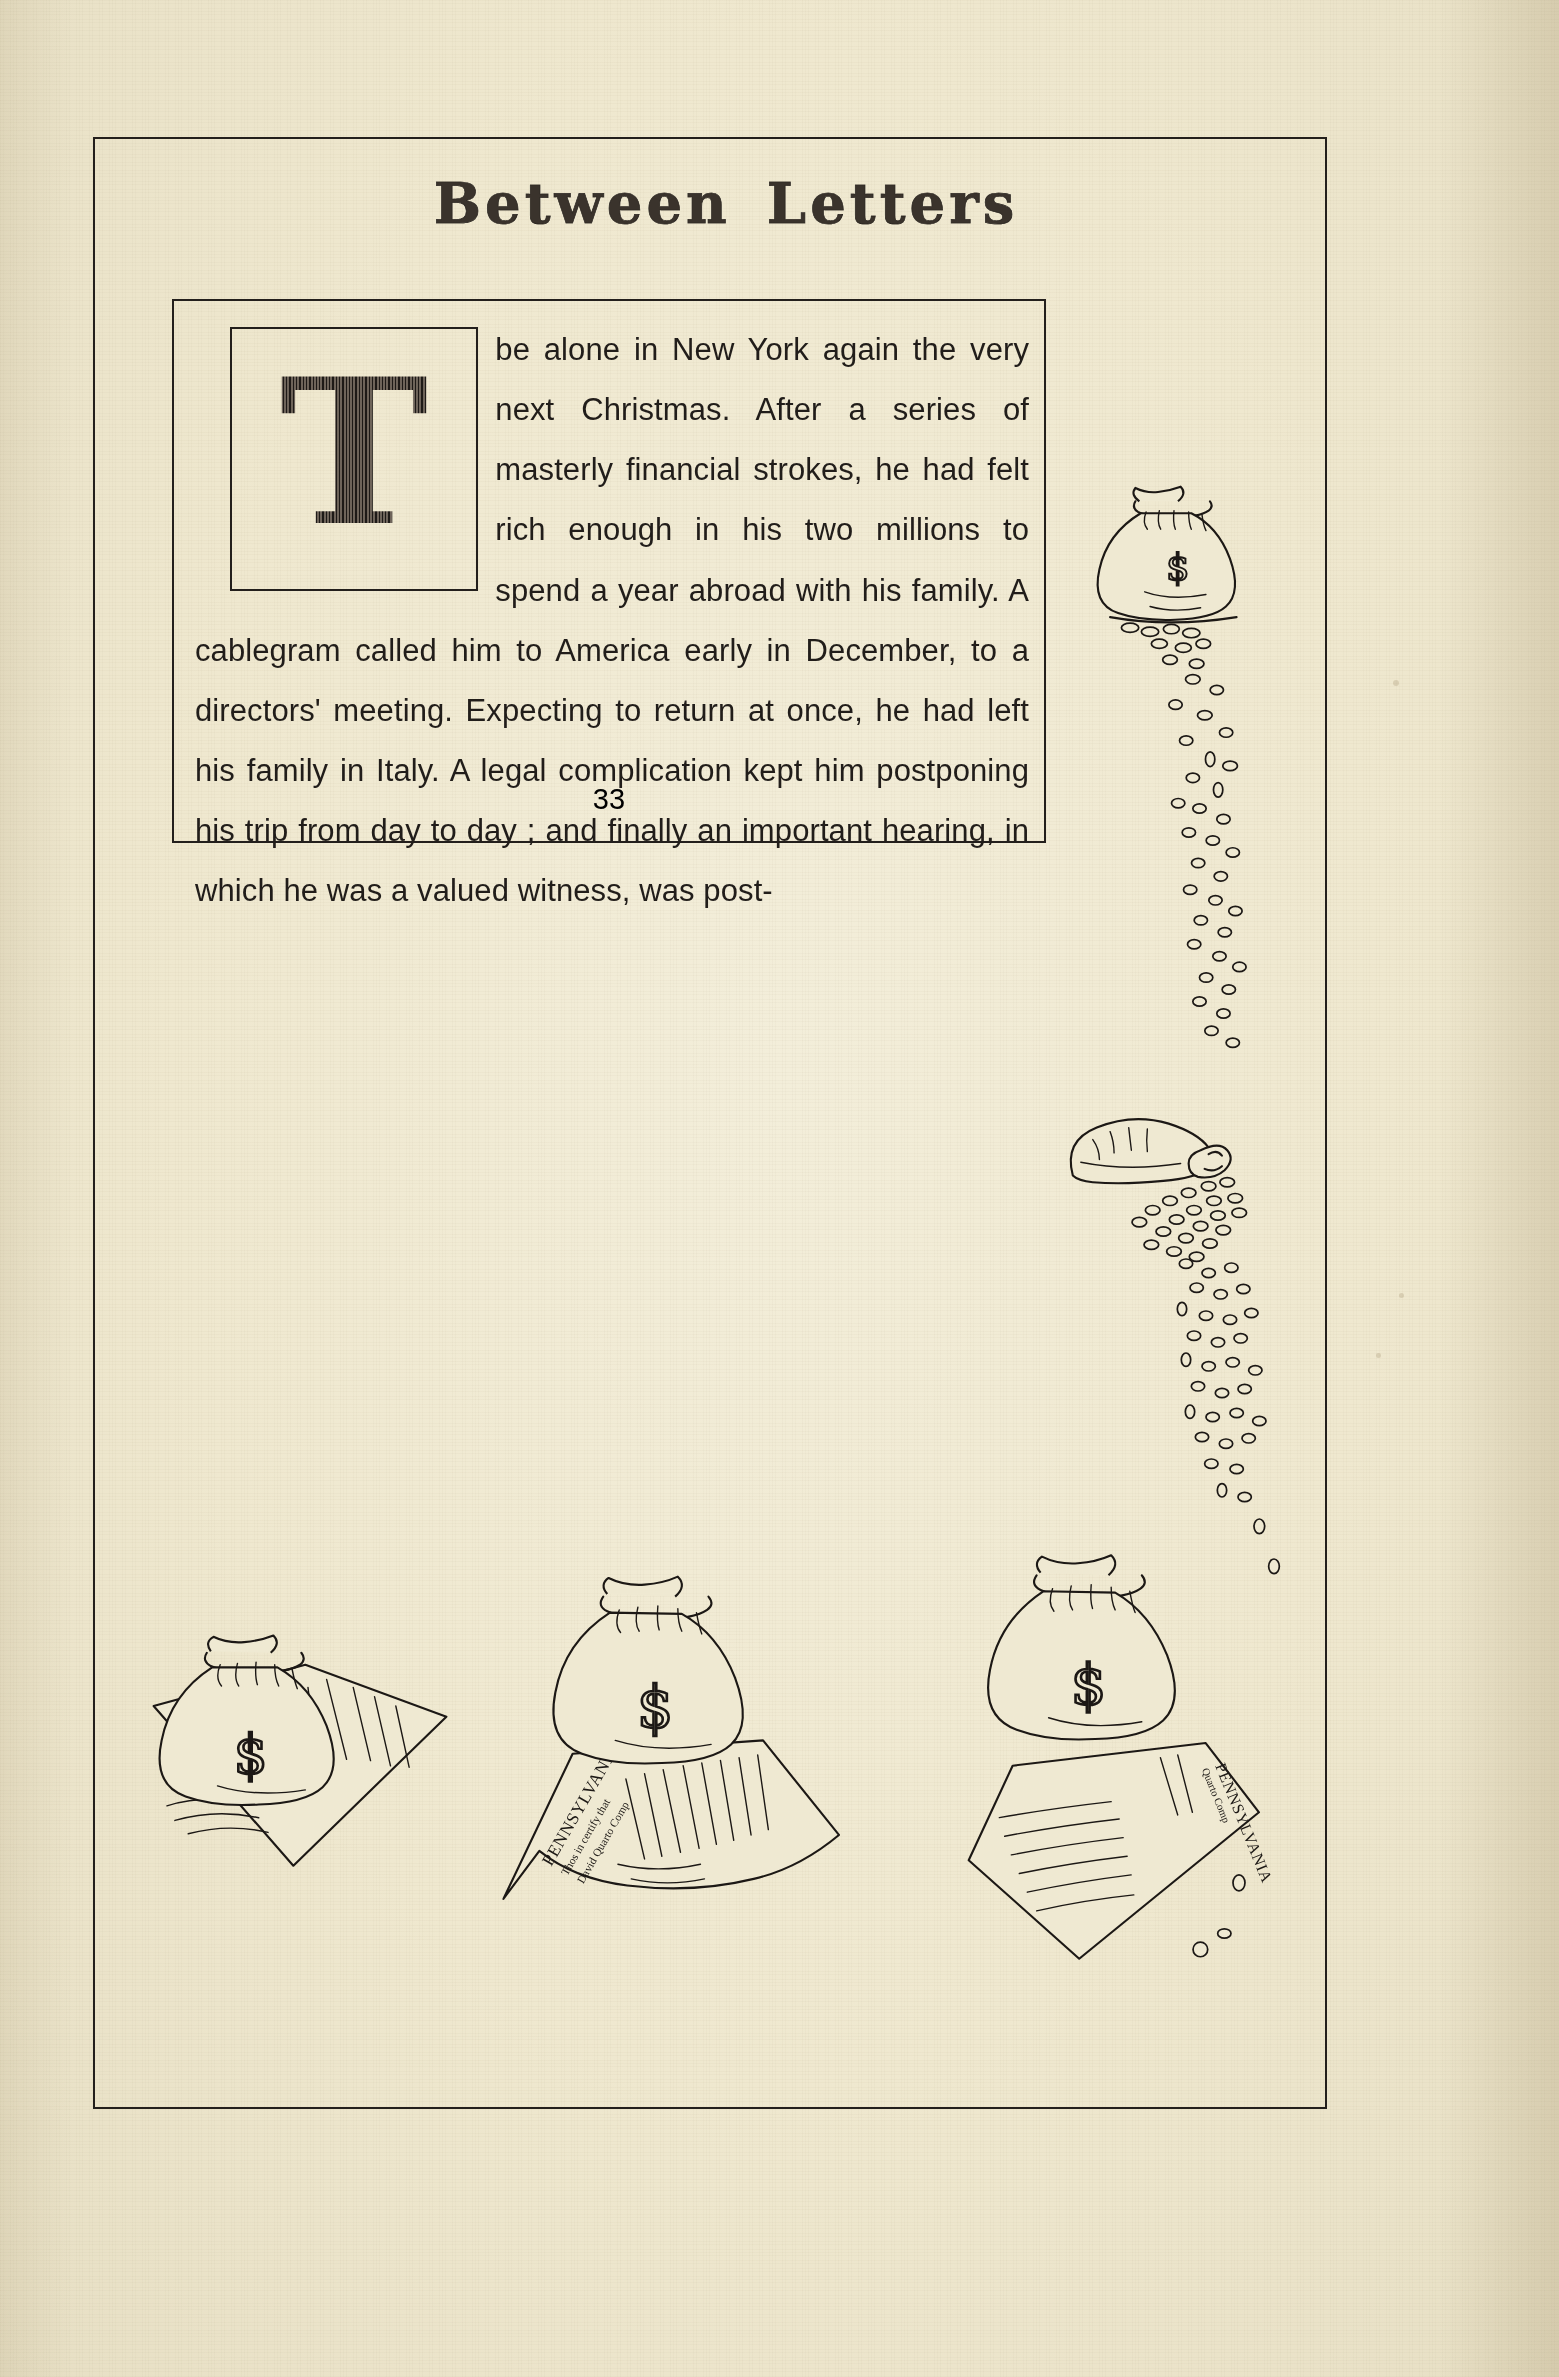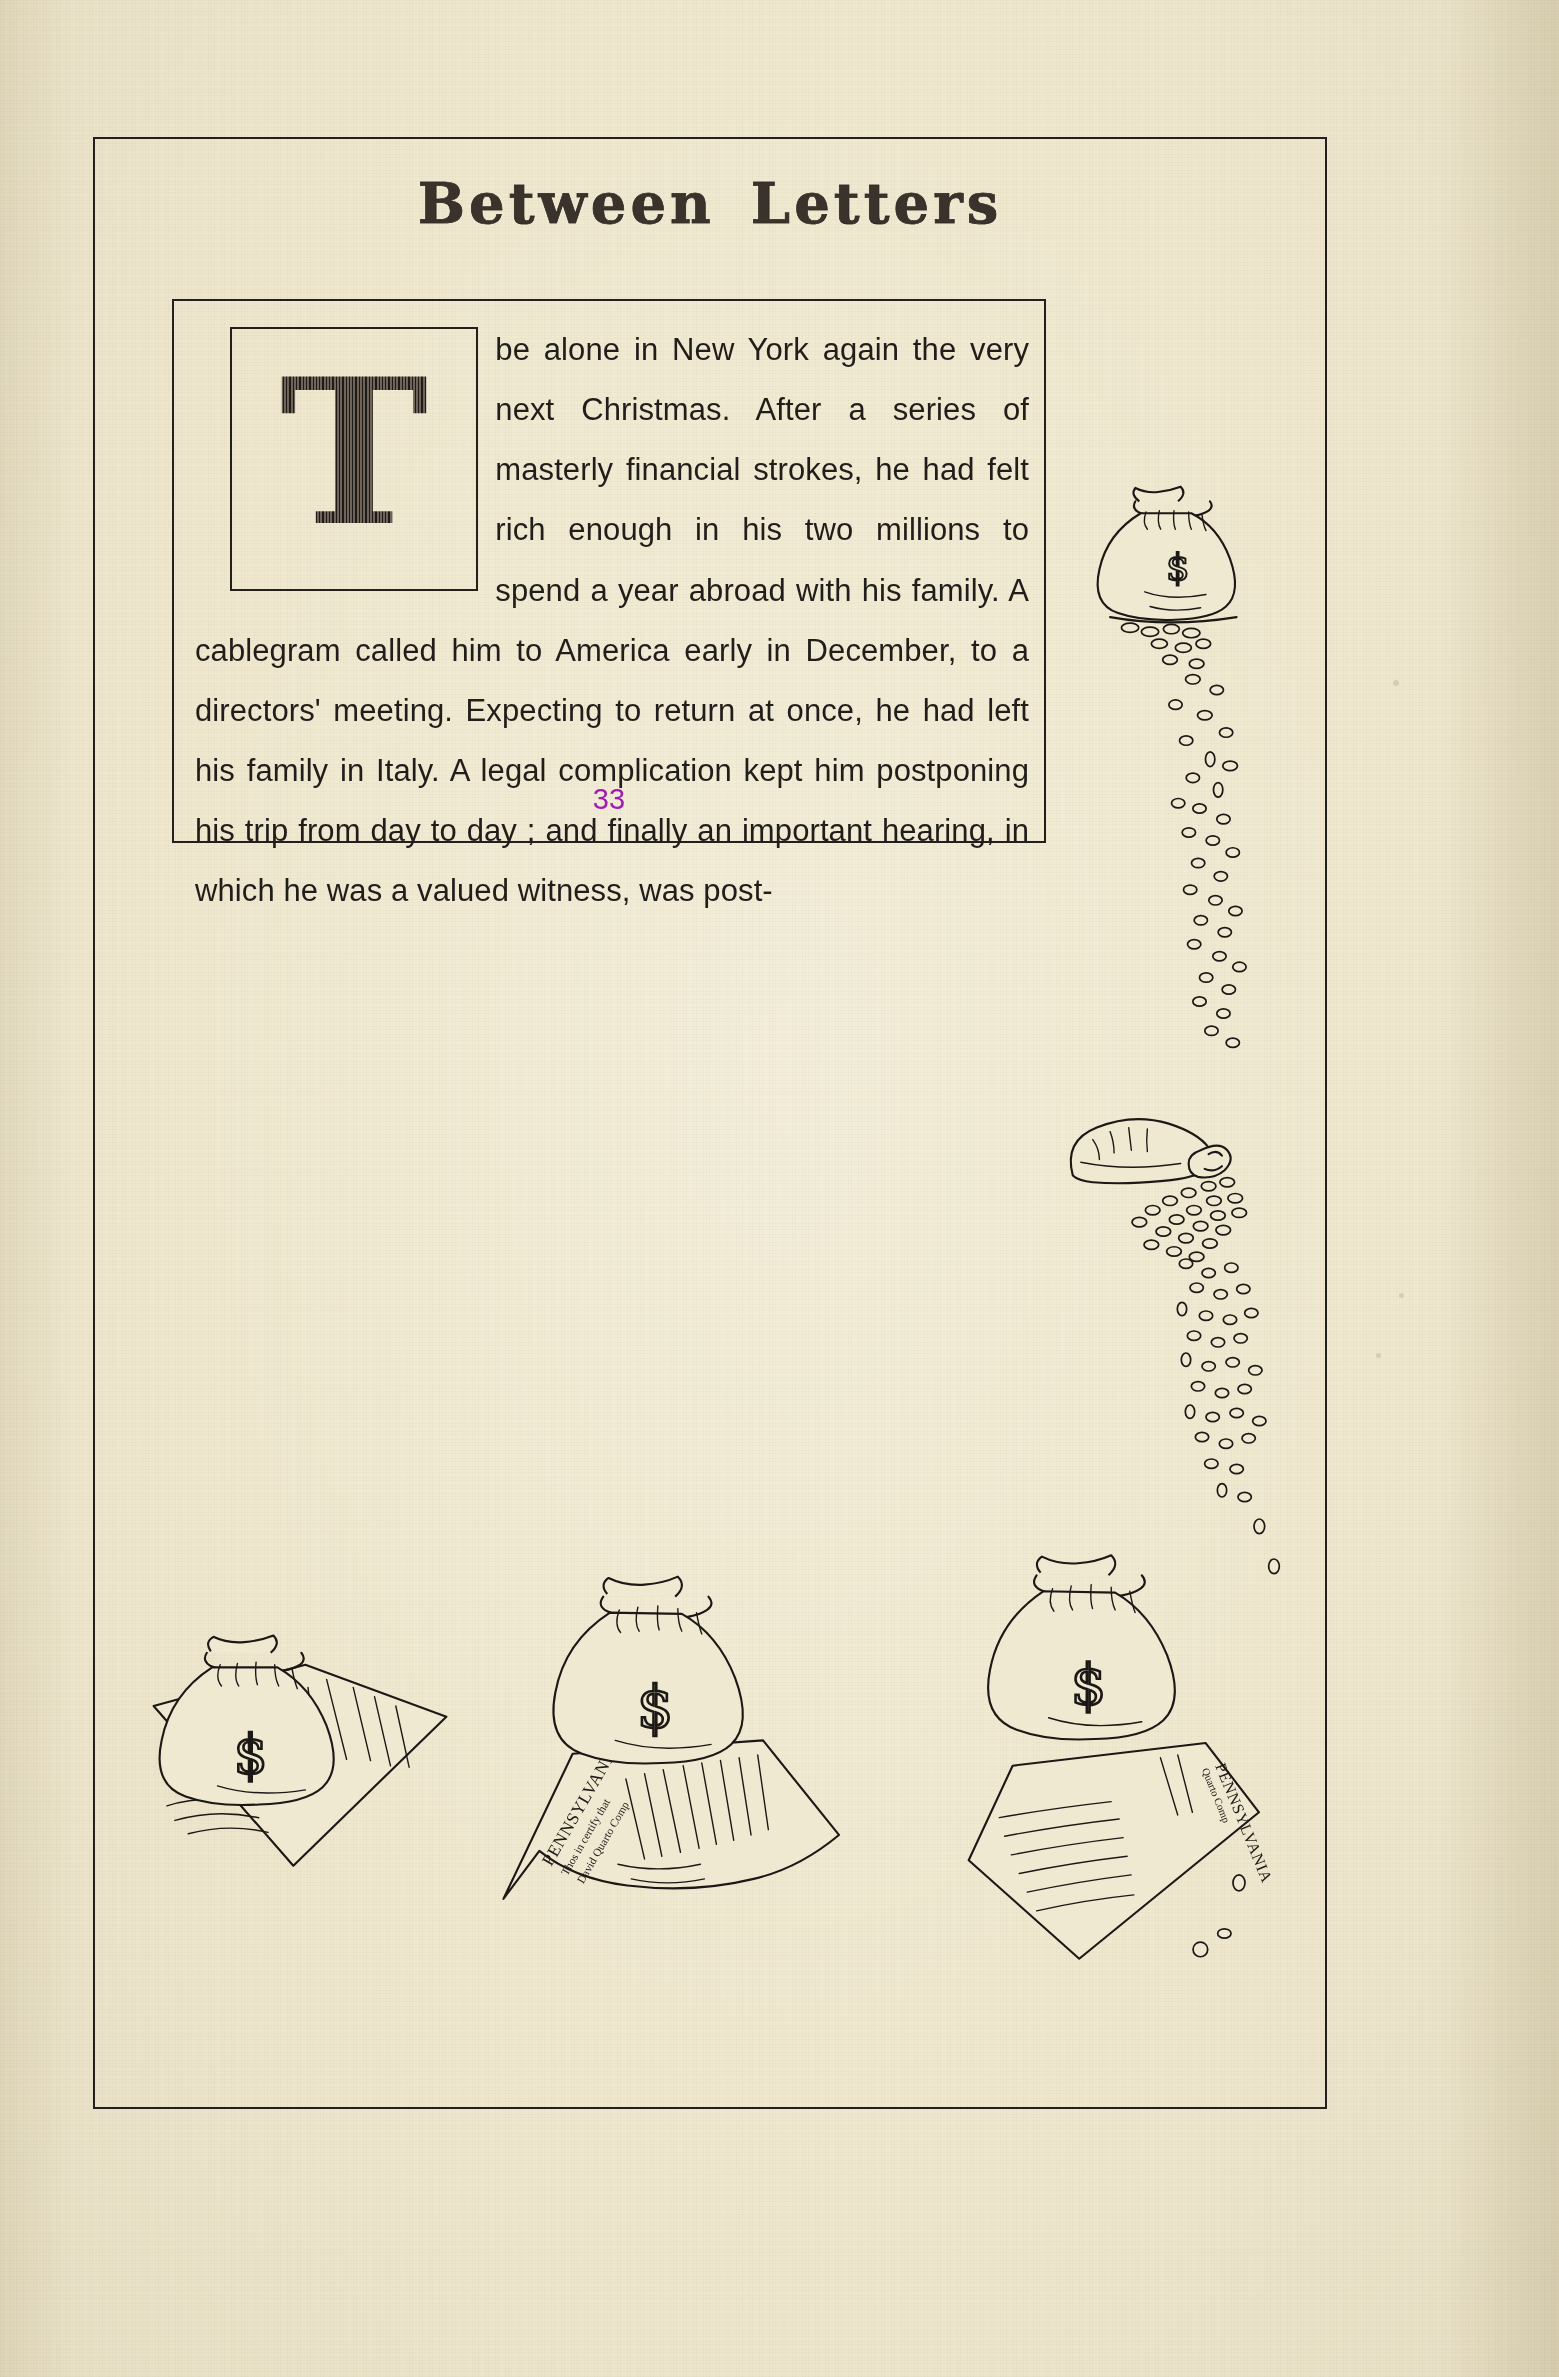--- a/index.html
+++ b/index.html
@@ -65,20 +65,21 @@
     top: 170px;
     width: 1234px;
     text-align: center;
     font-family: "DejaVu Serif", serif;
     font-size: 56px;
     font-weight: 700;
     letter-spacing: 4px;
     color: #2a2520;
     -webkit-text-stroke: 0.7px #2a2520;
     text-shadow: 1.3px 0 0 #efe9d2, -1.3px 0 0 #efe9d2;
+    padding-left: 16px;
   }
   .headline .hl-inner {
     display: inline-block;
     color: #3a332c;
     background: linear-gradient(to bottom, #3a332c 0%, #3a332c 100%);
     -webkit-background-clip: text;
   }
   .headline .gap { display: inline-block; width: 36px; }
 
   
@@ -136,21 +137,21 @@
     display: block;
   }
   .page-number {
     position: absolute;
     left: 172px;
     top: 783px;
     width: 874px;
     text-align: center;
     font-family: "Liberation Sans", sans-serif;
     font-size: 29px;
-    color: #a21caf;
+    color: #000000;
   }
 
   
   .illus {
     position: absolute;
     pointer-events: none;
   }
   .illus svg { display: block; }
 
   #moneybag-top    { left: 1066px; top: 460px;  width: 220px; height: 233px; }

